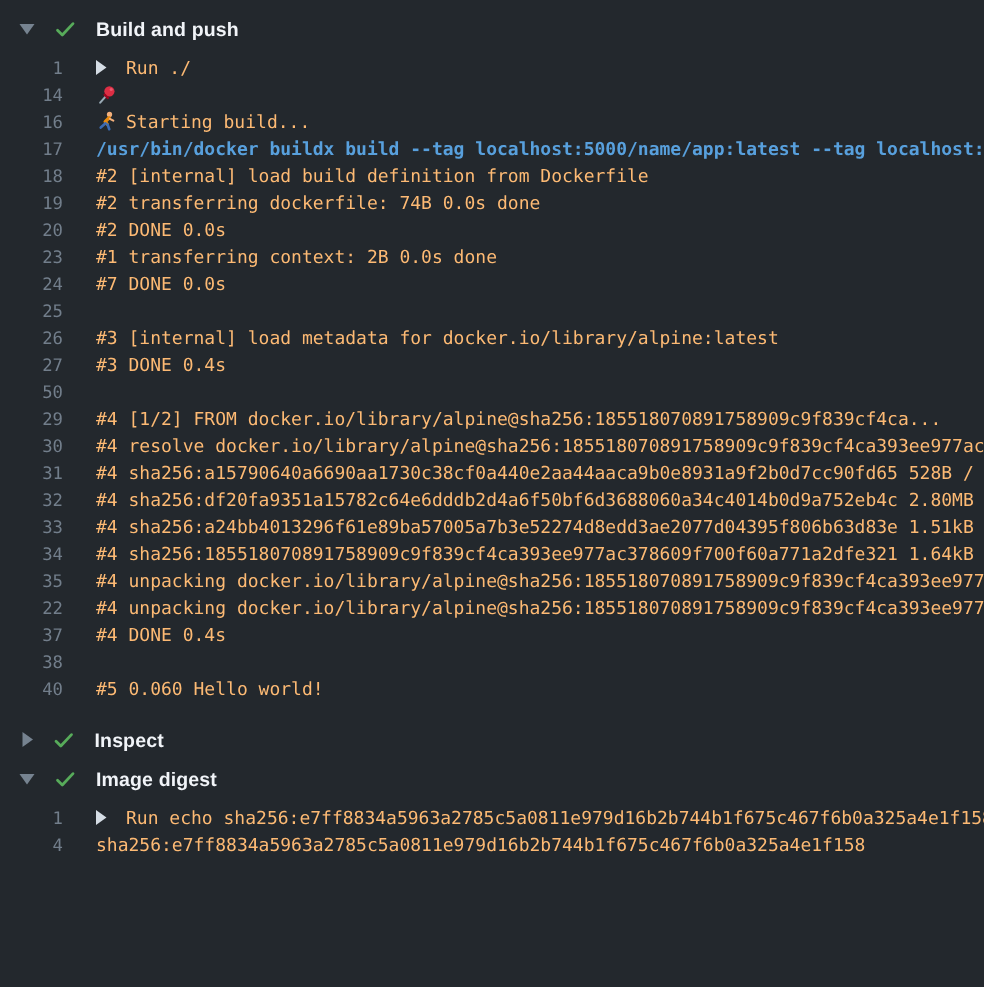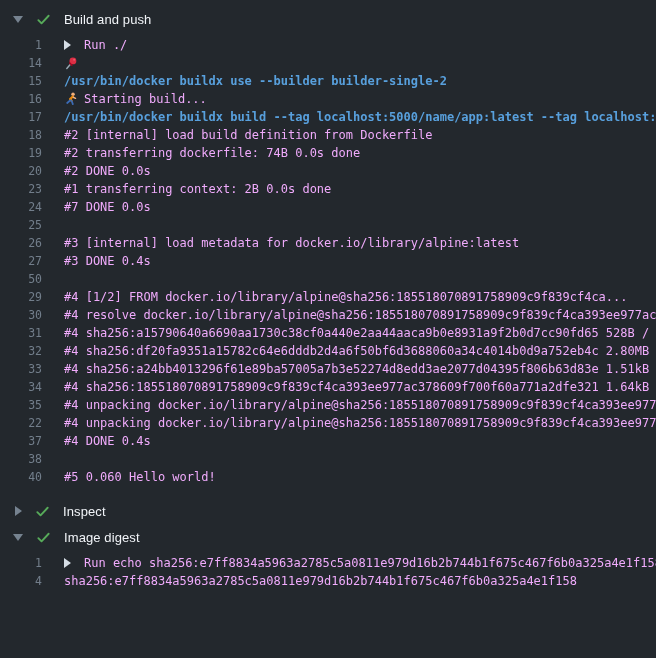--- a/index.html
+++ b/index.html
@@ -30,21 +30,21 @@
     border-left:7px solid #768390;
     border-right:0;
     margin-left:15px;
   }
   .check{
     margin-left:13px;width:15px;height:15px;flex:none;
     display:inline-flex;align-items:center;
   }
   .sec-label{
     margin-left:13px;
-    color:#f1f4f8;font-size:13px;font-weight:normal;
+    color:#f1f4f8;font-size:13px;font-weight:bold;
     letter-spacing:.1px;
   }
 
   
   .sec-lines{padding:4px 0 12px;}
   .log-line{
     display:flex;align-items:center;
     height:18px;width:656px;
     overflow:hidden;white-space:nowrap;
     font-family:"DejaVu Sans Mono","Liberation Mono",monospace;
@@ -58,21 +58,21 @@
     cursor:pointer;
   }
   .gicon{
     margin-left:22px;flex:none;
     display:inline-flex;align-items:center;justify-content:flex-start;
     width:20px;height:15px;
   }
   .gicon + .txt{margin-left:0;}
   .txt{
     margin-left:22px;
-    color:#f0abfc;
+    color:#fdba74;
     white-space:pre;
     flex:none;
   }
   .txt.cmd{color:#58a0dd;font-weight:bold;}
   .run-arrow{
     width:0;height:0;display:inline-block;
     border-top:5px solid transparent;
     border-bottom:5px solid transparent;
     border-left:7px solid #d5dde5;
   }
@@ -105,25 +105,20 @@
     <span class="gicon">
             <svg width="14" height="14" viewBox="0 0 16 16">
               <path d="M3.2 14.2L7.6 9.2" stroke="#99aab5" stroke-width="1.6" stroke-linecap="round"></path>
               <circle cx="10.2" cy="5.6" r="3.9" fill="#dd2e44"></circle>
               <circle cx="11.6" cy="4.2" r="1.2" fill="#ea596e"></circle>
               <path d="M6.6 8.2l2.4 2.4" stroke="#a0041e" stroke-width="1.8" stroke-linecap="round"></path>
             </svg>
           </span>
   </div>
 
-  <div class="log-line">
-    <span class="num">15</span>
-
-    <span class="txt cmd">/usr/bin/docker buildx use --builder builder-single-2</span>
-  </div>
 
   <div class="log-line">
     <span class="num">16</span>
     <span class="gicon">
             <svg width="14" height="14" viewBox="0 0 16 16">
               <circle cx="10.3" cy="2.6" r="2" fill="#f3b07c"></circle>
               <path d="M10 5.2L7 8.2l1.6 1.9" fill="none" stroke="#e8890c" stroke-width="2.6" stroke-linecap="round" stroke-linejoin="round"></path>
               <path d="M7.3 9.4L3.6 12.6M8.8 10.3l1.3 3.6" fill="none" stroke="#3b6bb5" stroke-width="2" stroke-linecap="round"></path>
               <path d="M10.6 6l2.6 1.3" stroke="#f3b07c" stroke-width="1.6" stroke-linecap="round"></path>
             </svg>

